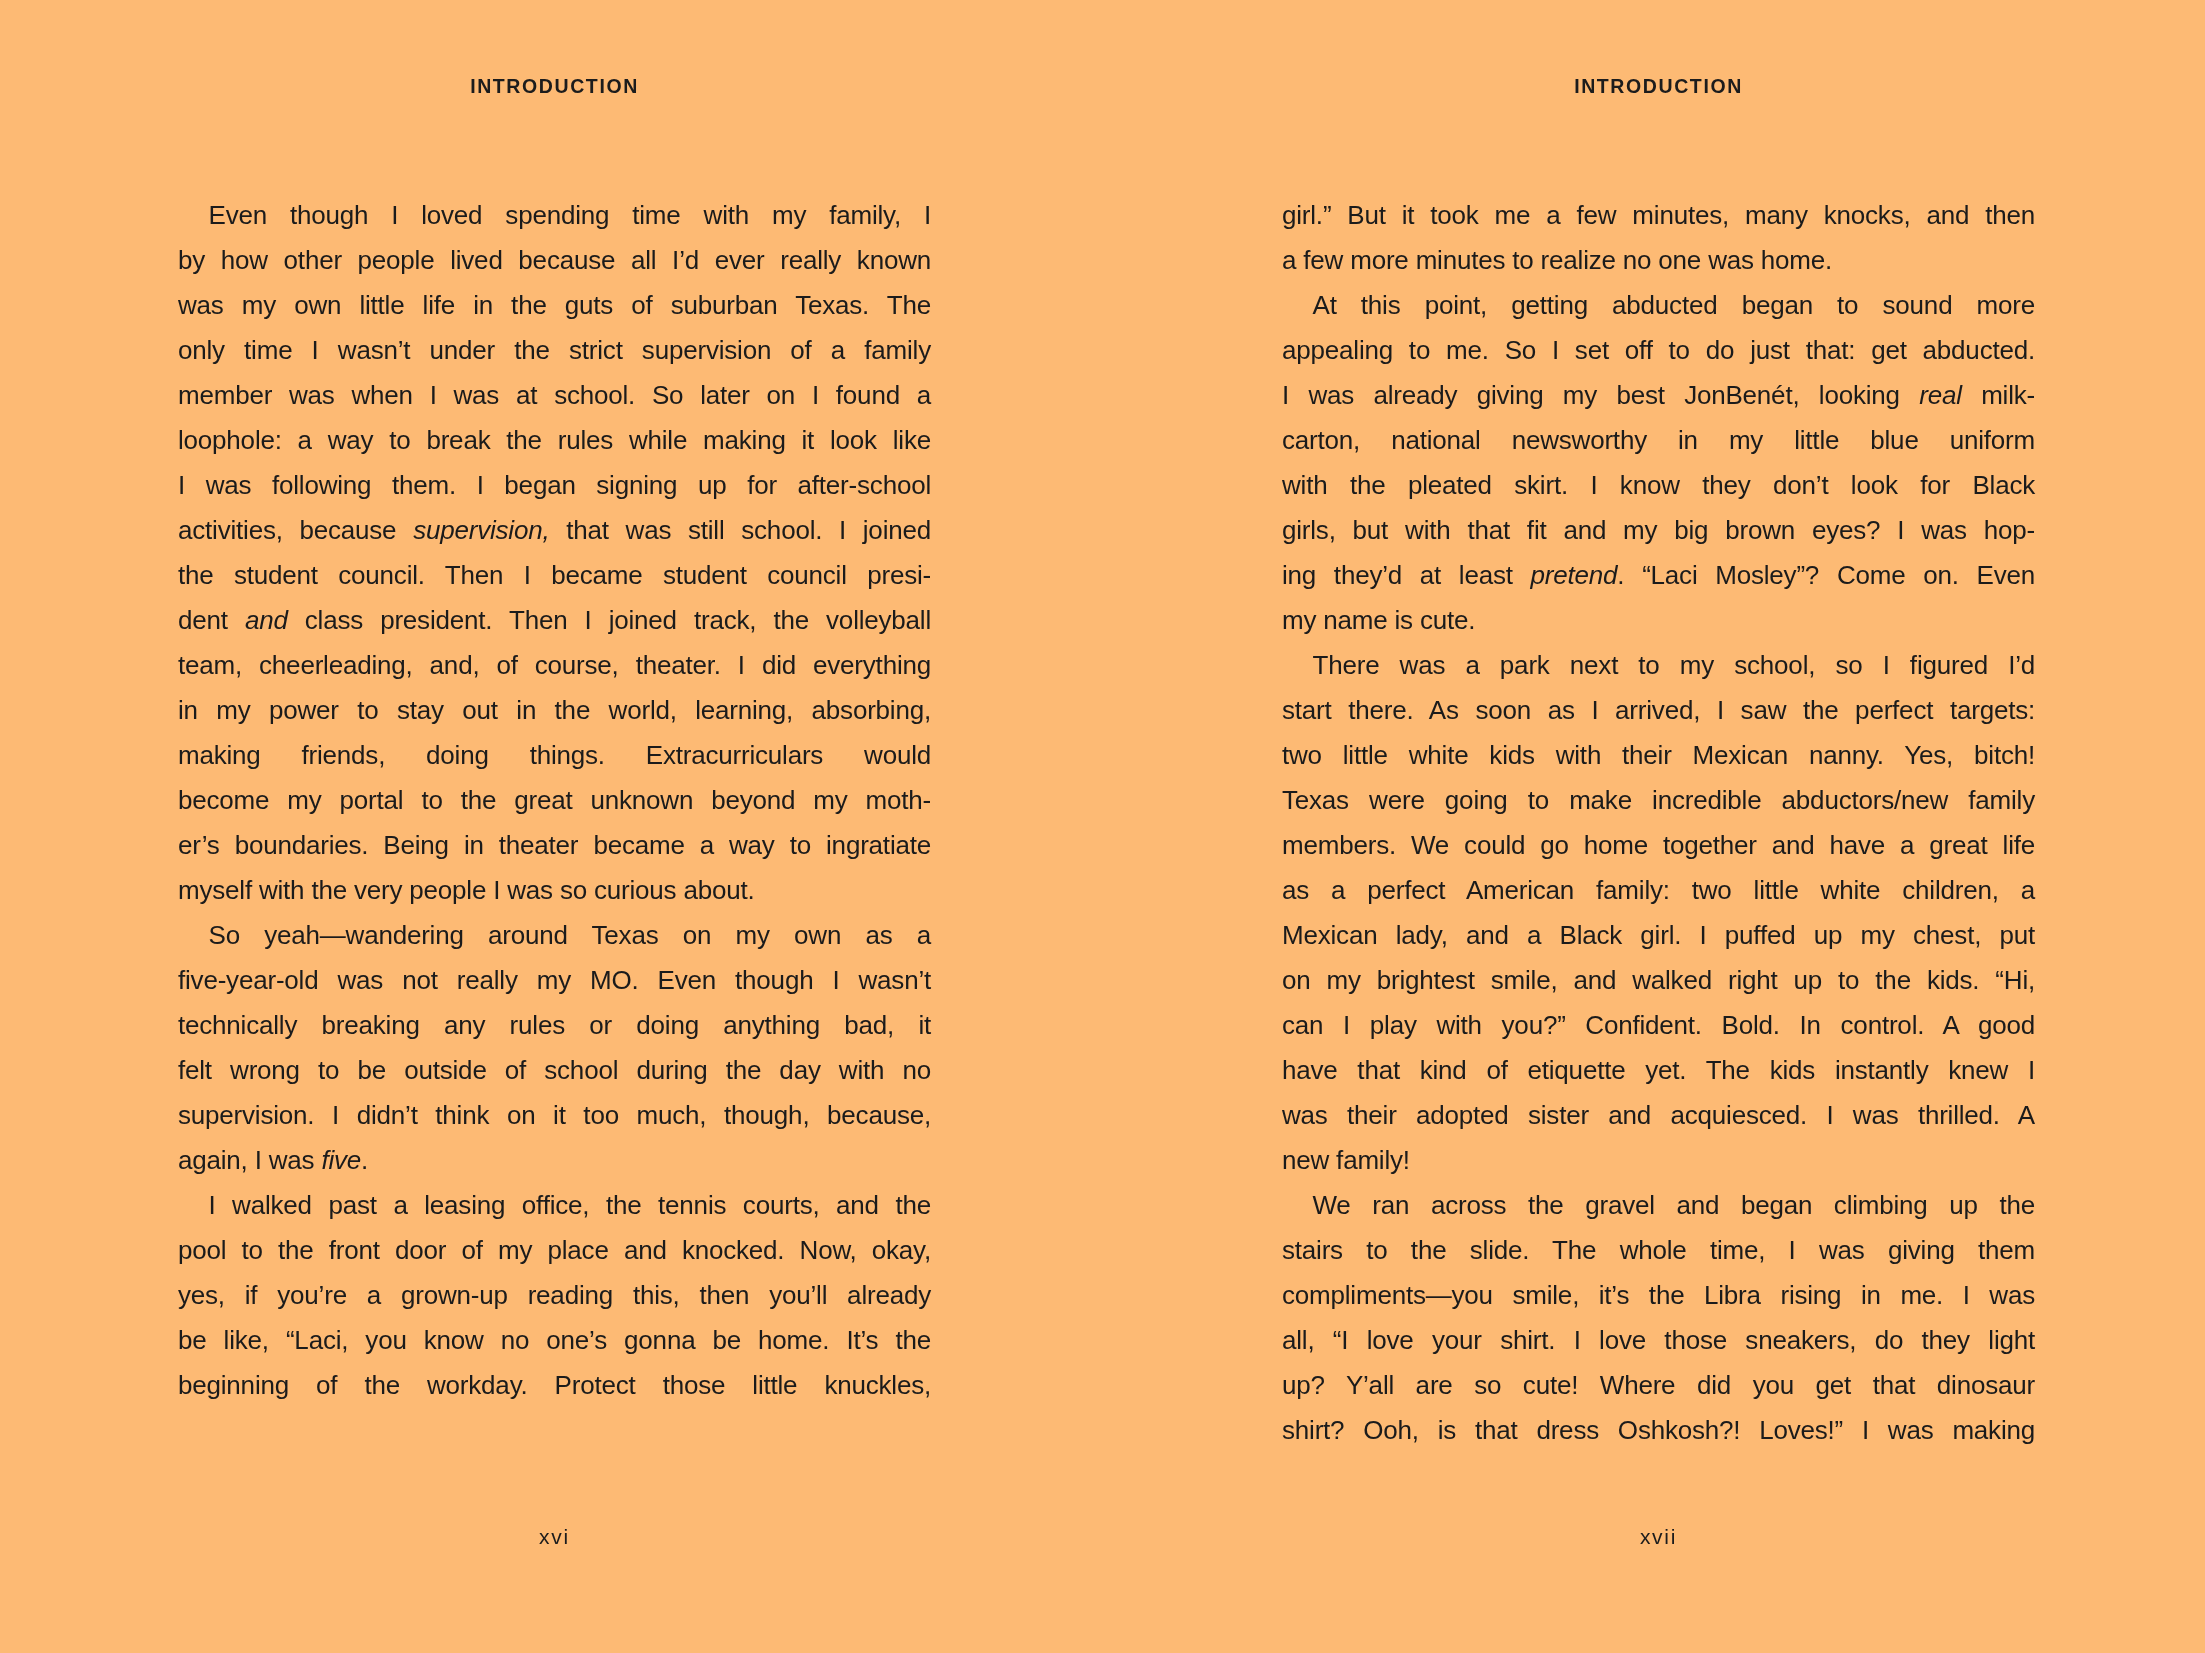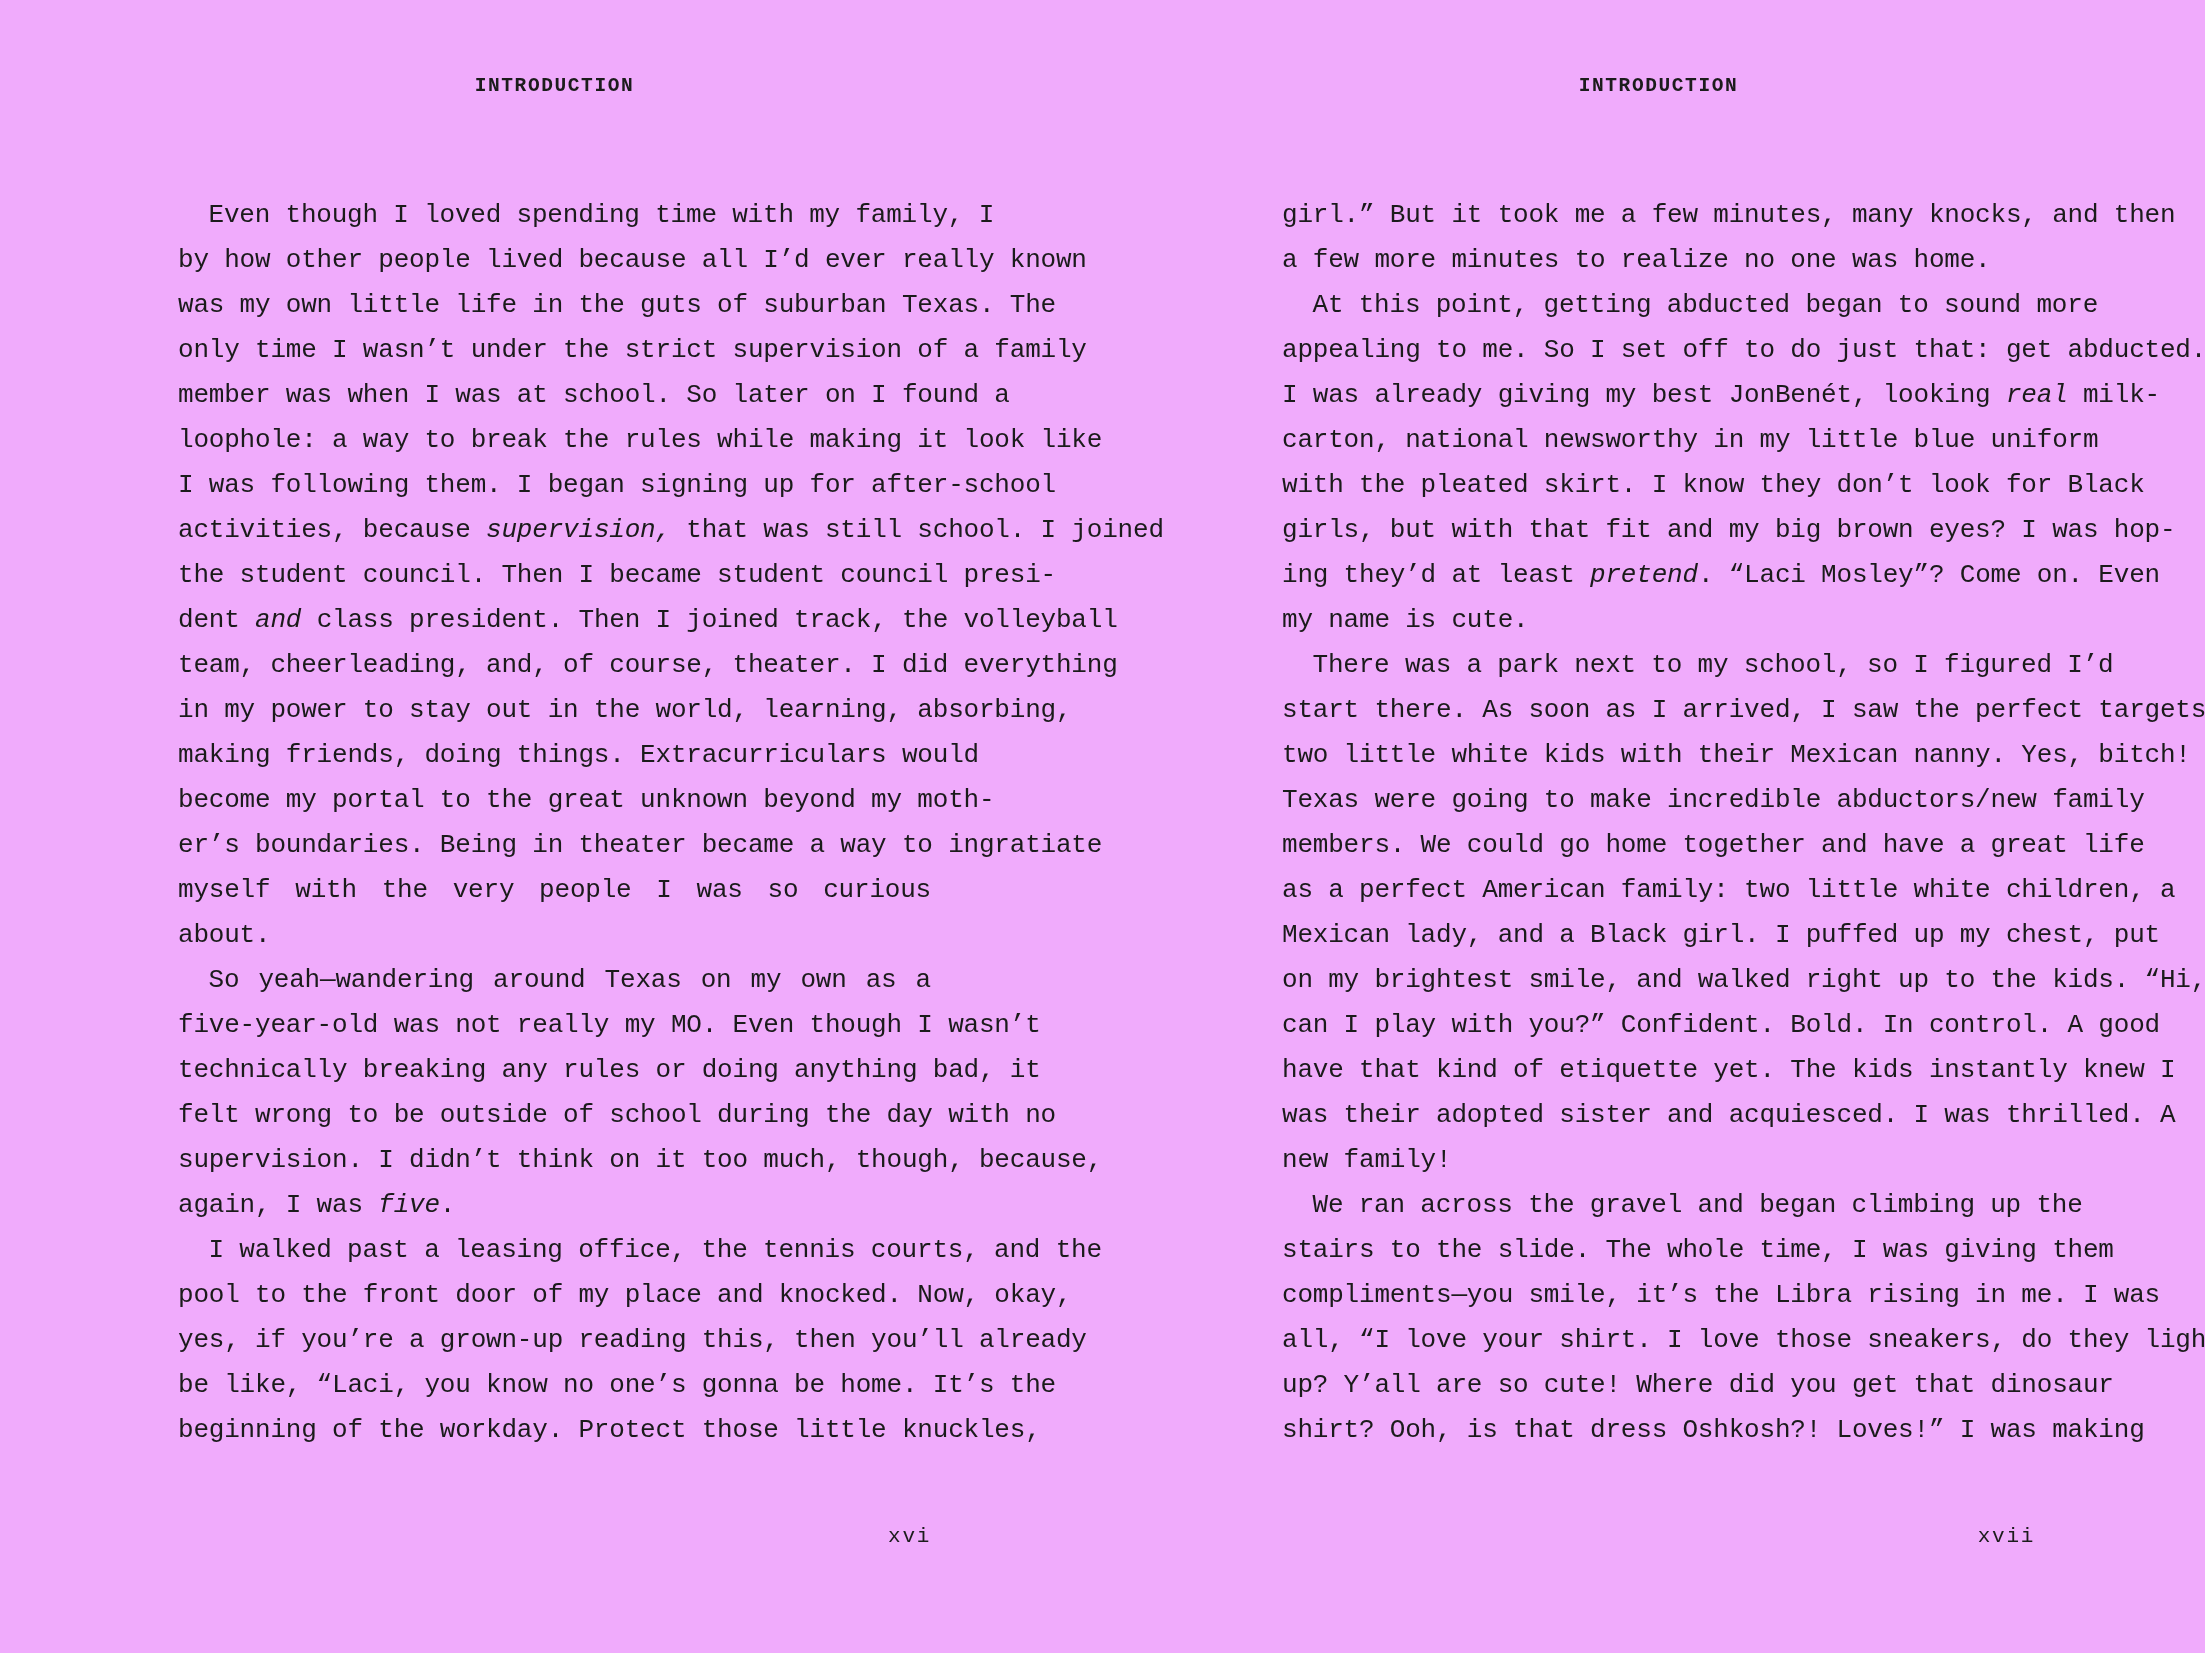--- a/index.html
+++ b/index.html
@@ -7,23 +7,23 @@
     padding: 0;
     width: 2205px;
     height: 1654px;
     background: #ffffff;
     overflow: hidden;
   }
   .spread {
     position: relative;
     width: 2205px;
     height: 1654px;
-    background: #f0abfc;
+    background: #fdba74;
     color: #1b1b1b;
-    font-family: Liberation Mono, monospace;
+    font-family: Liberation Sans, sans-serif;
   }
   .page {
     position: absolute;
     top: 0;
     width: 753px;
     height: 1654px;
   }
   .page.left  { left: 178px; }
   .page.right { left: 1282px; }
   .running-head {
@@ -55,21 +55,21 @@
   .ln.ind { padding-left: 30.5px; }
   .ln.end {
     text-align-last: left;
     white-space: normal;
   }
   .page-number {
     position: absolute;
     top: 1525px;
     left: 0;
     width: 100%;
-    text-align: right;
+    text-align: center;
     font-size: 21px;
     letter-spacing: 1.7px;
     color: #1c1c1c;
   }
 </style>
 </head>
 <body>
 
 <div class="spread">
 

